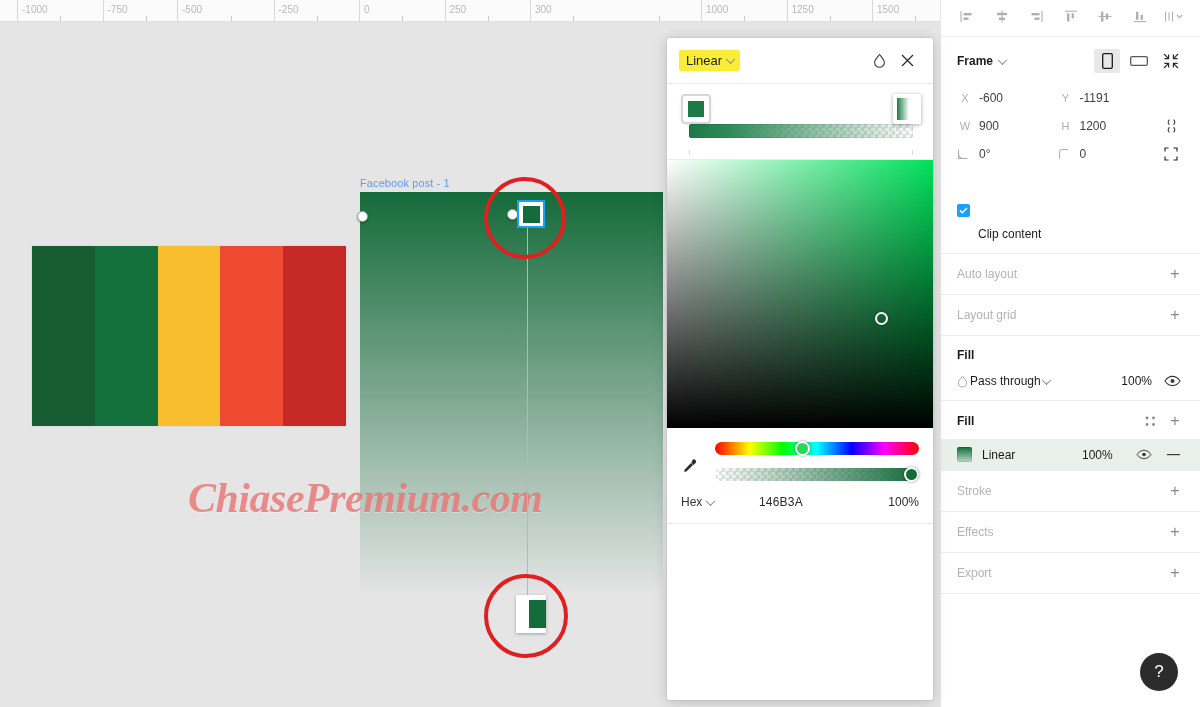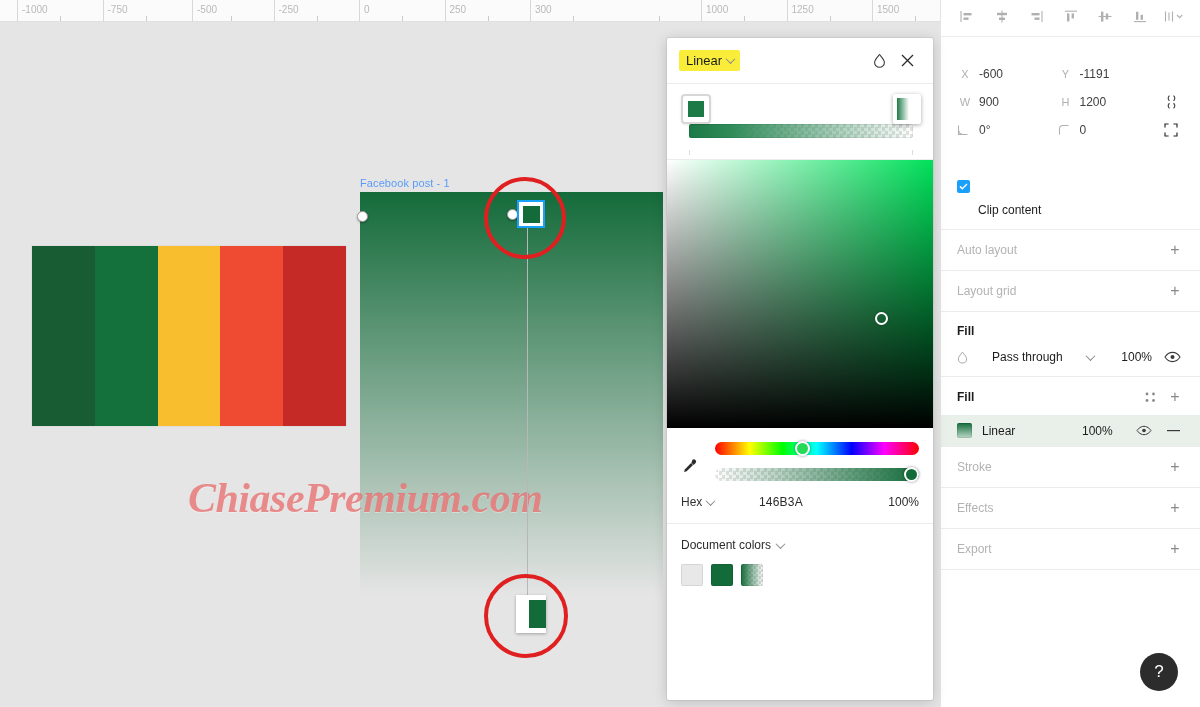--- a/index.html
+++ b/index.html
@@ -235,21 +235,21 @@
   .prop-extra { display:flex; align-items:center; justify-content:center; color:#4a4a4a; height:26px; }
 
   #clip-row { display: flex; align-items: center; gap: 8px; margin-top: 12px; }
   #clip-box {
     width: 13px; height: 13px; border-radius: 2px; background: #18a0fb;
     display:flex; align-items:center; justify-content:center;
   }
   #clip-label { font-size: 12px; color: #1c1c1c; margin-top: 48px; }
 
   .layer-row { display: flex; align-items: center; margin-top: 12px; gap: 8px; }
-  .layer-row .blend { display:flex; align-items:center; gap:24px; font-size:12px; color:#1c1c1c; flex:1; }
+  .layer-row .blend { display:flex; align-items:center; gap:2px; font-size:12px; color:#1c1c1c; flex:1; }
   .layer-row .pct { font-size: 12px; color:#1c1c1c; width:46px; text-align:right; }
   .layer-row .eye { width: 24px; display:flex; justify-content:center; color:#3a3a3a; }
 
   #fill-row {
     display: flex; align-items: center; gap: 10px;
     background: #e9efe9; margin: 10px -16px -12px -16px; padding: 8px 16px;
   }
   #fill-swatch { width: 15px; height: 15px; border-radius: 2px; box-shadow: inset 0 0 0 1px rgba(0,0,0,.1); }
   #fill-name { font-size: 12px; color: #1c1c1c; flex: 1; }
   #fill-pct { font-size: 12px; color: #1c1c1c; width: 42px; }
@@ -269,21 +269,21 @@
 
 <div id="ruler-top">
     <div class="tick" style="left: 17px;">
       <span>-1000</span>
     </div>
     <div class="minor" style="left: 60px;"></div>
     <div class="tick" style="left: 102.5px;">
       <span>-750</span>
     </div>
     <div class="minor" style="left: 145.5px;"></div>
-    <div class="tick" style="left: 192px;">
+    <div class="tick" style="left: 177px;">
       <span>-500</span>
     </div>
     <div class="minor" style="left: 231px;"></div>
     <div class="tick" style="left: 273.5px;">
       <span>-250</span>
     </div>
     <div class="minor" style="left: 316.5px;"></div>
     <div class="tick" style="left: 359px;">
       <span>0</span>
     </div>
@@ -403,31 +403,20 @@
 
   <div id="hex-row">
     <div id="hex-label">
       <span>Hex</span>
       <span class="chev"></span>
     </div>
     <div id="hex-value">146B3A</div>
     <div id="hex-opacity">100%</div>
   </div>
 
-  <div id="doc-colors">
-    <div id="doc-colors-head">
-      <span>Document colors</span>
-      <span class="chev"></span>
-    </div>
-    <div id="doc-swatches">
-      <div class="doc-sw" style="background:#E8E8E8;"></div>
-      <div class="doc-sw" style="background:#146B3A;"></div>
-      <div class="doc-sw" style="background-image:linear-gradient(to right,#146B3A 0%,rgba(20,107,58,0) 100%),repeating-conic-gradient(#fff 0% 25%,#e0e0e0 0% 50%);background-size:100% 100%,5px 5px;"></div>
-    </div>
-  </div>
 </div>
 
 <div id="sidebar">
 
 
   <div id="align-row">
     <div class="al">
       <svg width="14" height="13" viewBox="0 0 14 13">
           <path d="M1 1v11" stroke="#b0b0b0" stroke-width="1.1"></path>
           <rect x="3.5" y="3" width="8" height="2.4" fill="#b0b0b0"></rect>
@@ -471,20 +460,43 @@
     </div>
     <div class="al">
       <svg width="20" height="13" viewBox="0 0 20 13">
           <path d="M1.5 1.5v10M5 2.6v8M8.5 1.5v10" stroke="#b0b0b0" stroke-width="1.1"></path>
           <path d="M13 5l2.6 2.6L18.2 5" stroke="#b0b0b0" stroke-width="1.1" fill="none"></path>
         </svg>
     </div>
   </div>
 
   <div class="section">
+    <div id="frame-head">
+      <span id="frame-label">Frame</span>
+      <span class="chev"></span>
+      <span class="spacer"></span>
+      <span class="orient-btn active">
+        <svg width="11" height="16" viewBox="0 0 11 16">
+            <rect x="0.7" y="0.7" width="9.6" height="14.6" rx="1.4" fill="none" stroke="#1c1c1c" stroke-width="1.3"></rect>
+          </svg>
+      </span>
+      <span class="orient-btn">
+        <svg width="18" height="12" viewBox="0 0 18 12">
+            <rect x="0.7" y="1.7" width="16.6" height="8.6" rx="1.4" fill="none" stroke="#5a5a5a" stroke-width="1.3"></rect>
+          </svg>
+      </span>
+      <span class="orient-btn">
+        <svg width="16" height="16" viewBox="0 0 16 16">
+          <path d="M1 1l4.6 4.6M5.6 1.4V5.6H1.4" stroke="#2b2b2b" stroke-width="1.2" fill="none"></path>
+          <path d="M15 1l-4.6 4.6M10.4 1.4V5.6h4.2" stroke="#2b2b2b" stroke-width="1.2" fill="none"></path>
+          <path d="M1 15l4.6-4.6M5.6 14.6v-4.2H1.4" stroke="#2b2b2b" stroke-width="1.2" fill="none"></path>
+          <path d="M15 15l-4.6-4.6M10.4 14.6v-4.2h4.2" stroke="#2b2b2b" stroke-width="1.2" fill="none"></path>
+        </svg>
+      </span>
+    </div>
 
     <div class="prop-grid">
       <div class="prop">
         <span class="k">X</span>
         <span class="v">-600</span>
       </div>
       <div class="prop">
         <span class="k">Y</span>
         <span class="v">-1191</span>
       </div>

